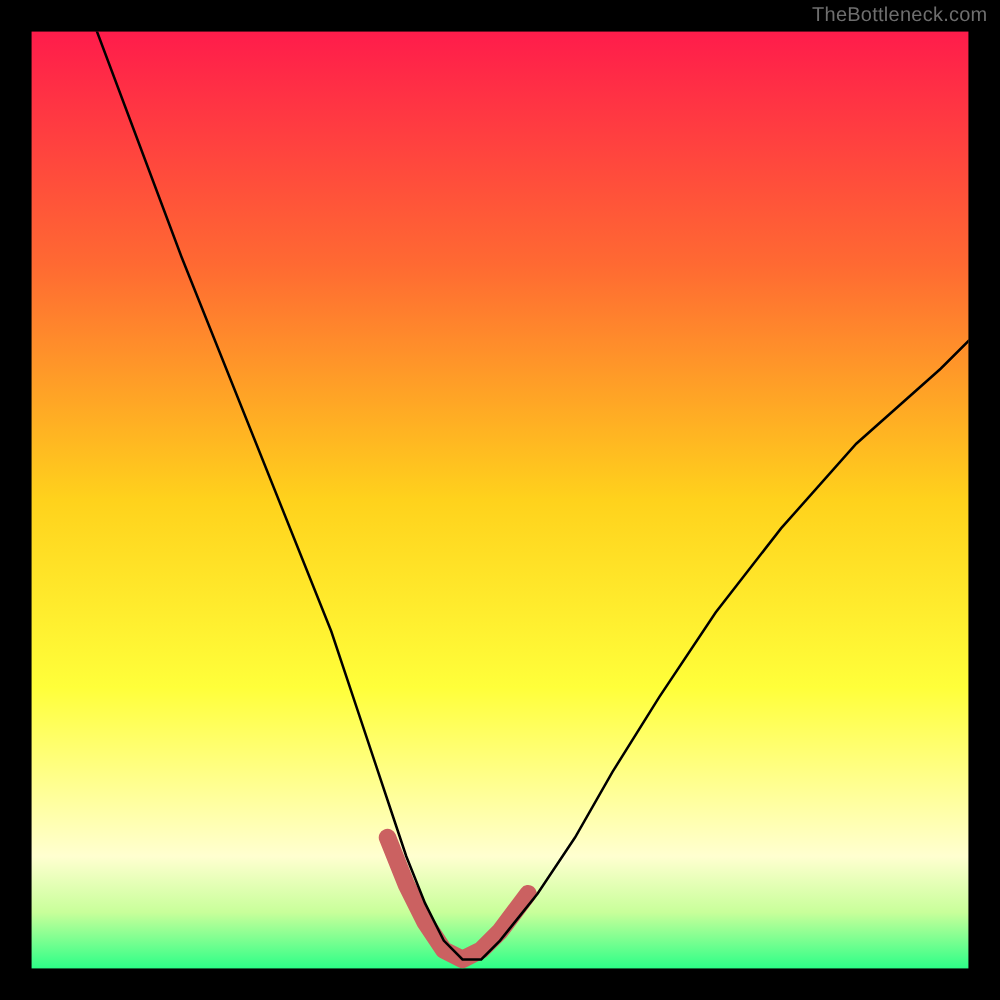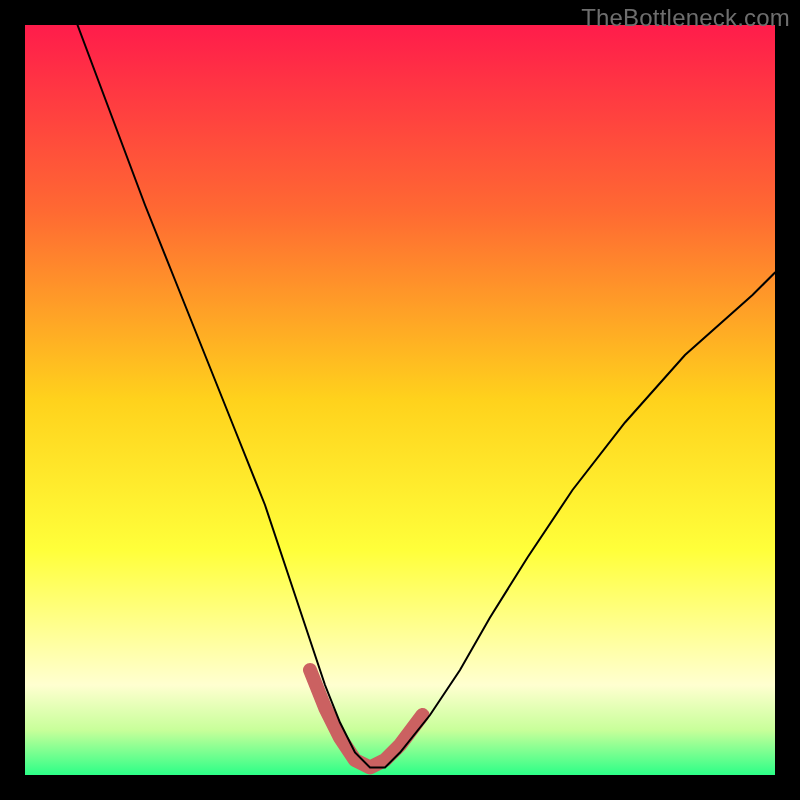--- a/index.html
+++ b/index.html
@@ -15,21 +15,21 @@
     position: relative;
     width: 800px;
     height: 800px;
     background: #000;
   }
   .watermark {
     position: absolute;
     top: 4px;
     right: 10px;
     color: #6e6e6e;
-    font-size: 24px;
+    font-size: 16px;
     font-weight: 500;
     letter-spacing: 0.2px;
     z-index: 20;
   }
   .plot-area {
     position: absolute;
     left: 25px;
     top: 25px;
     width: 750px;
     height: 750px;

